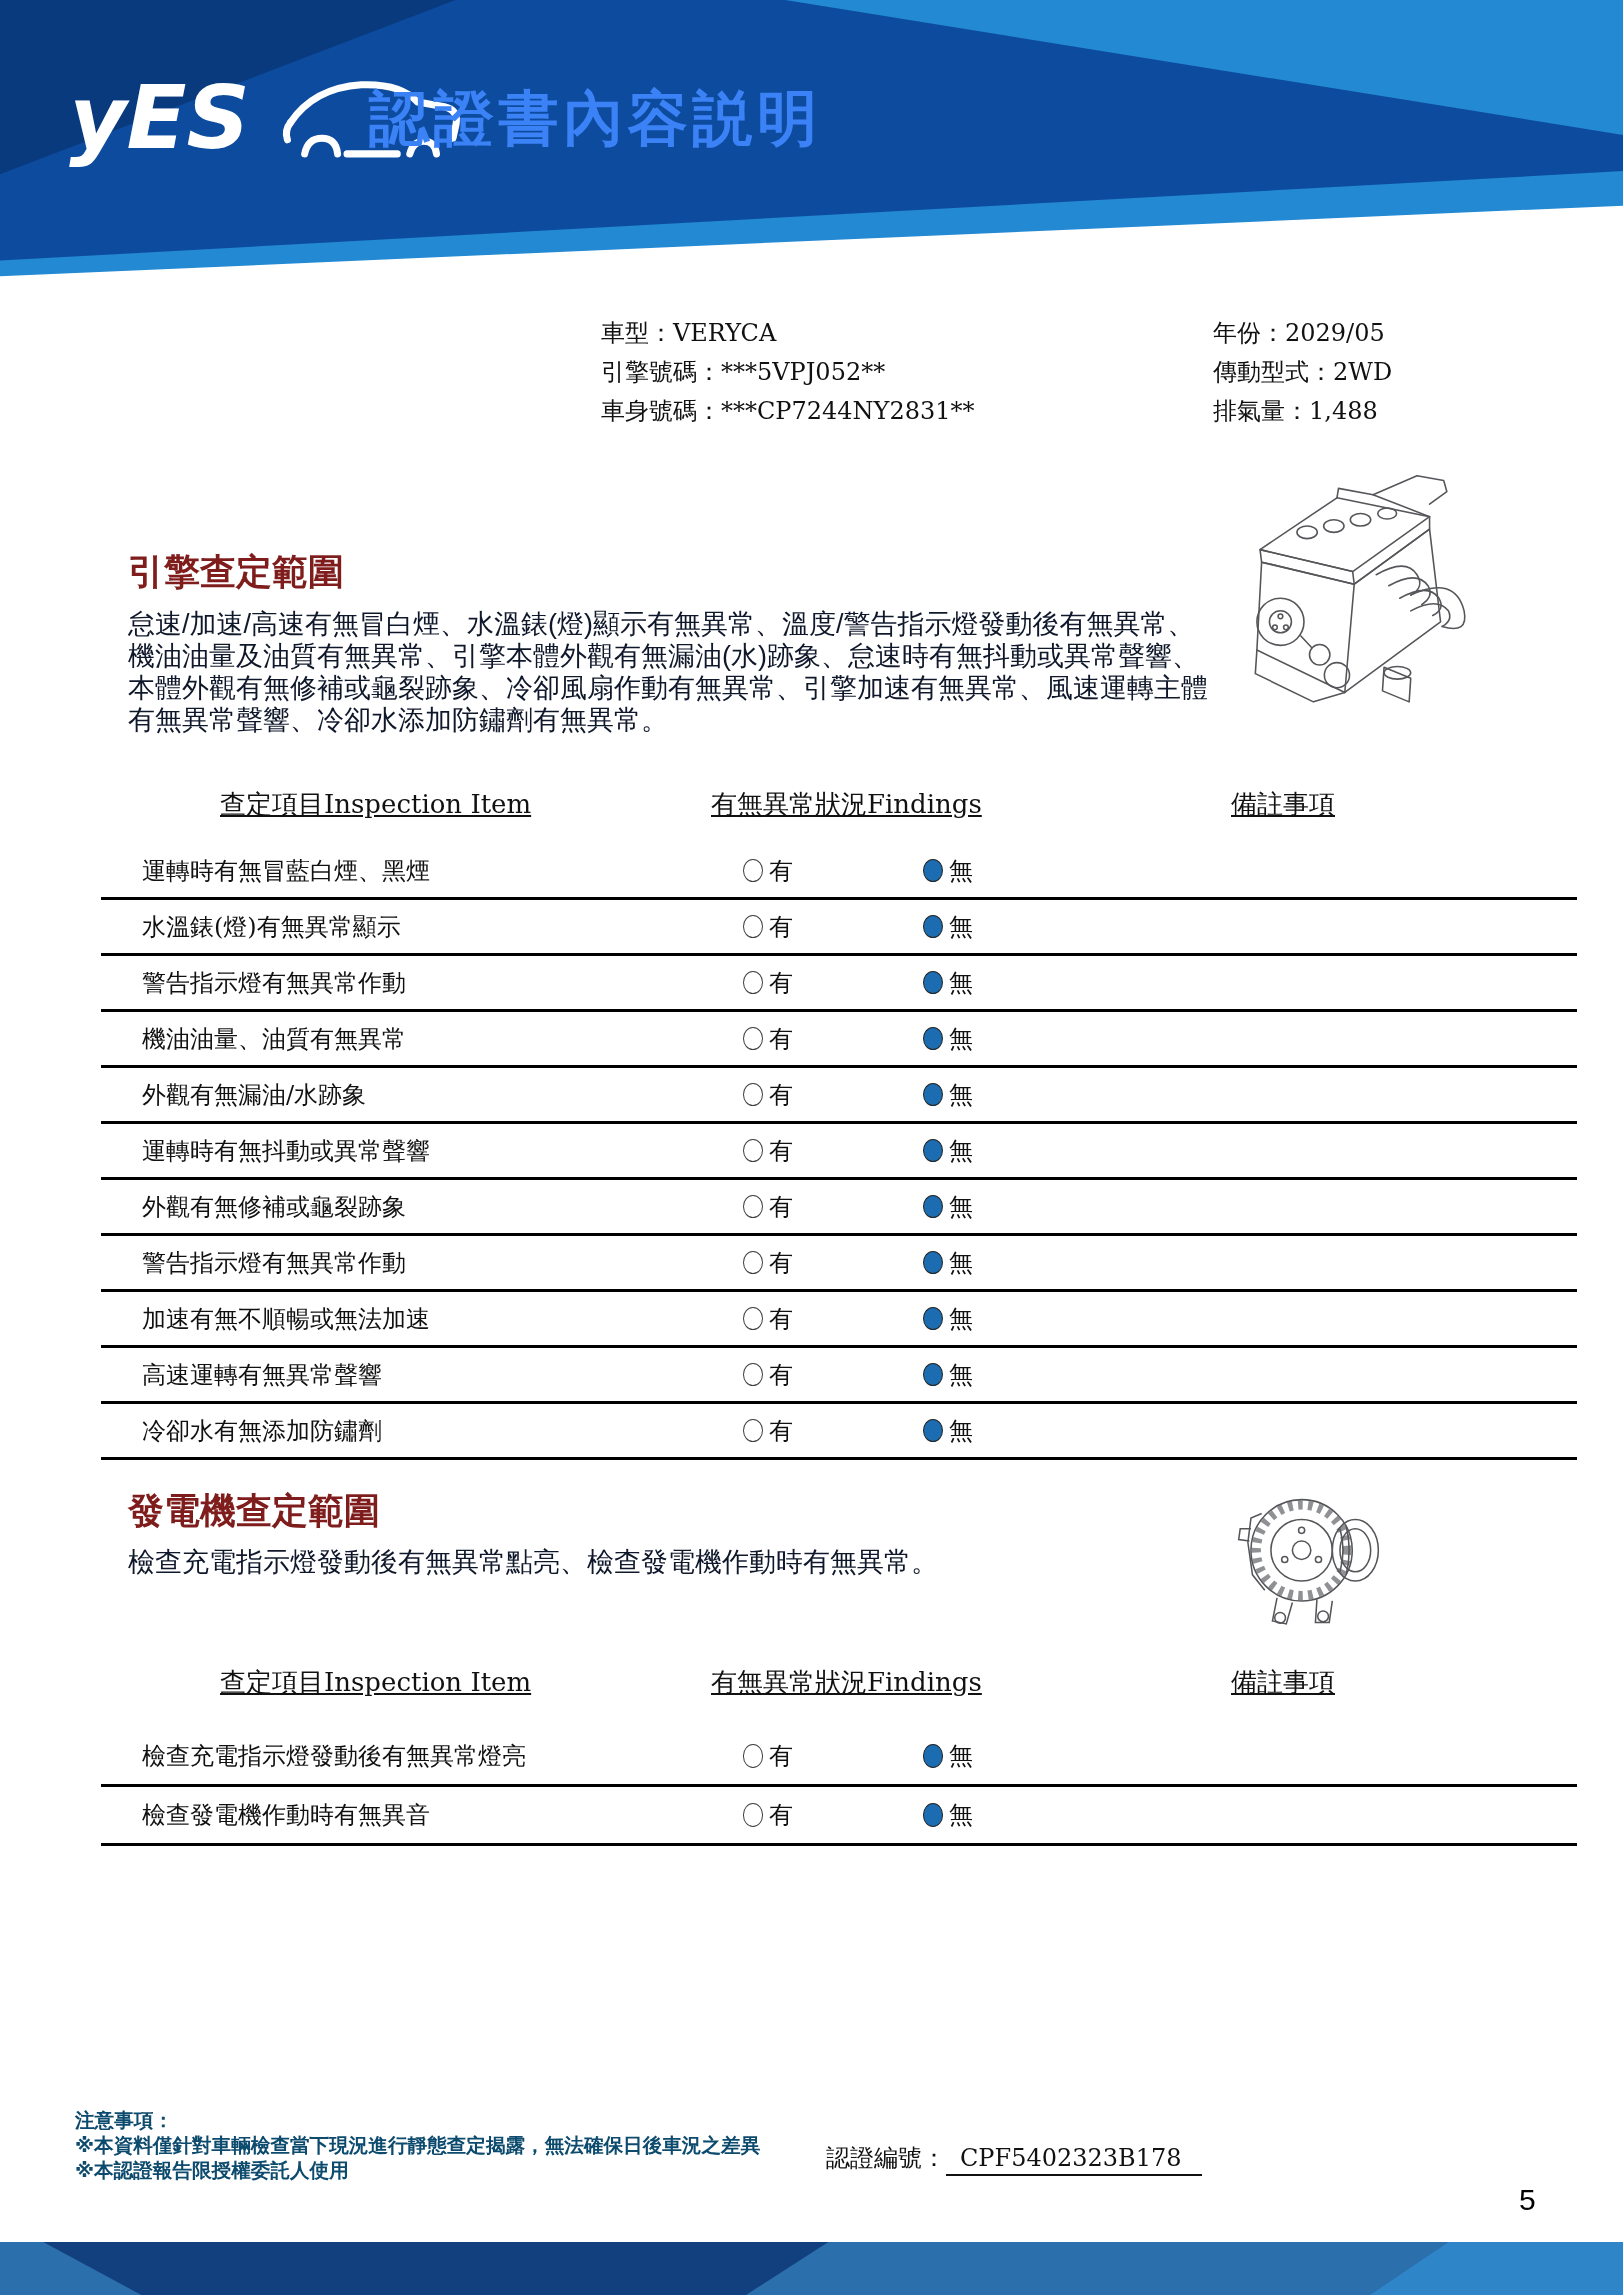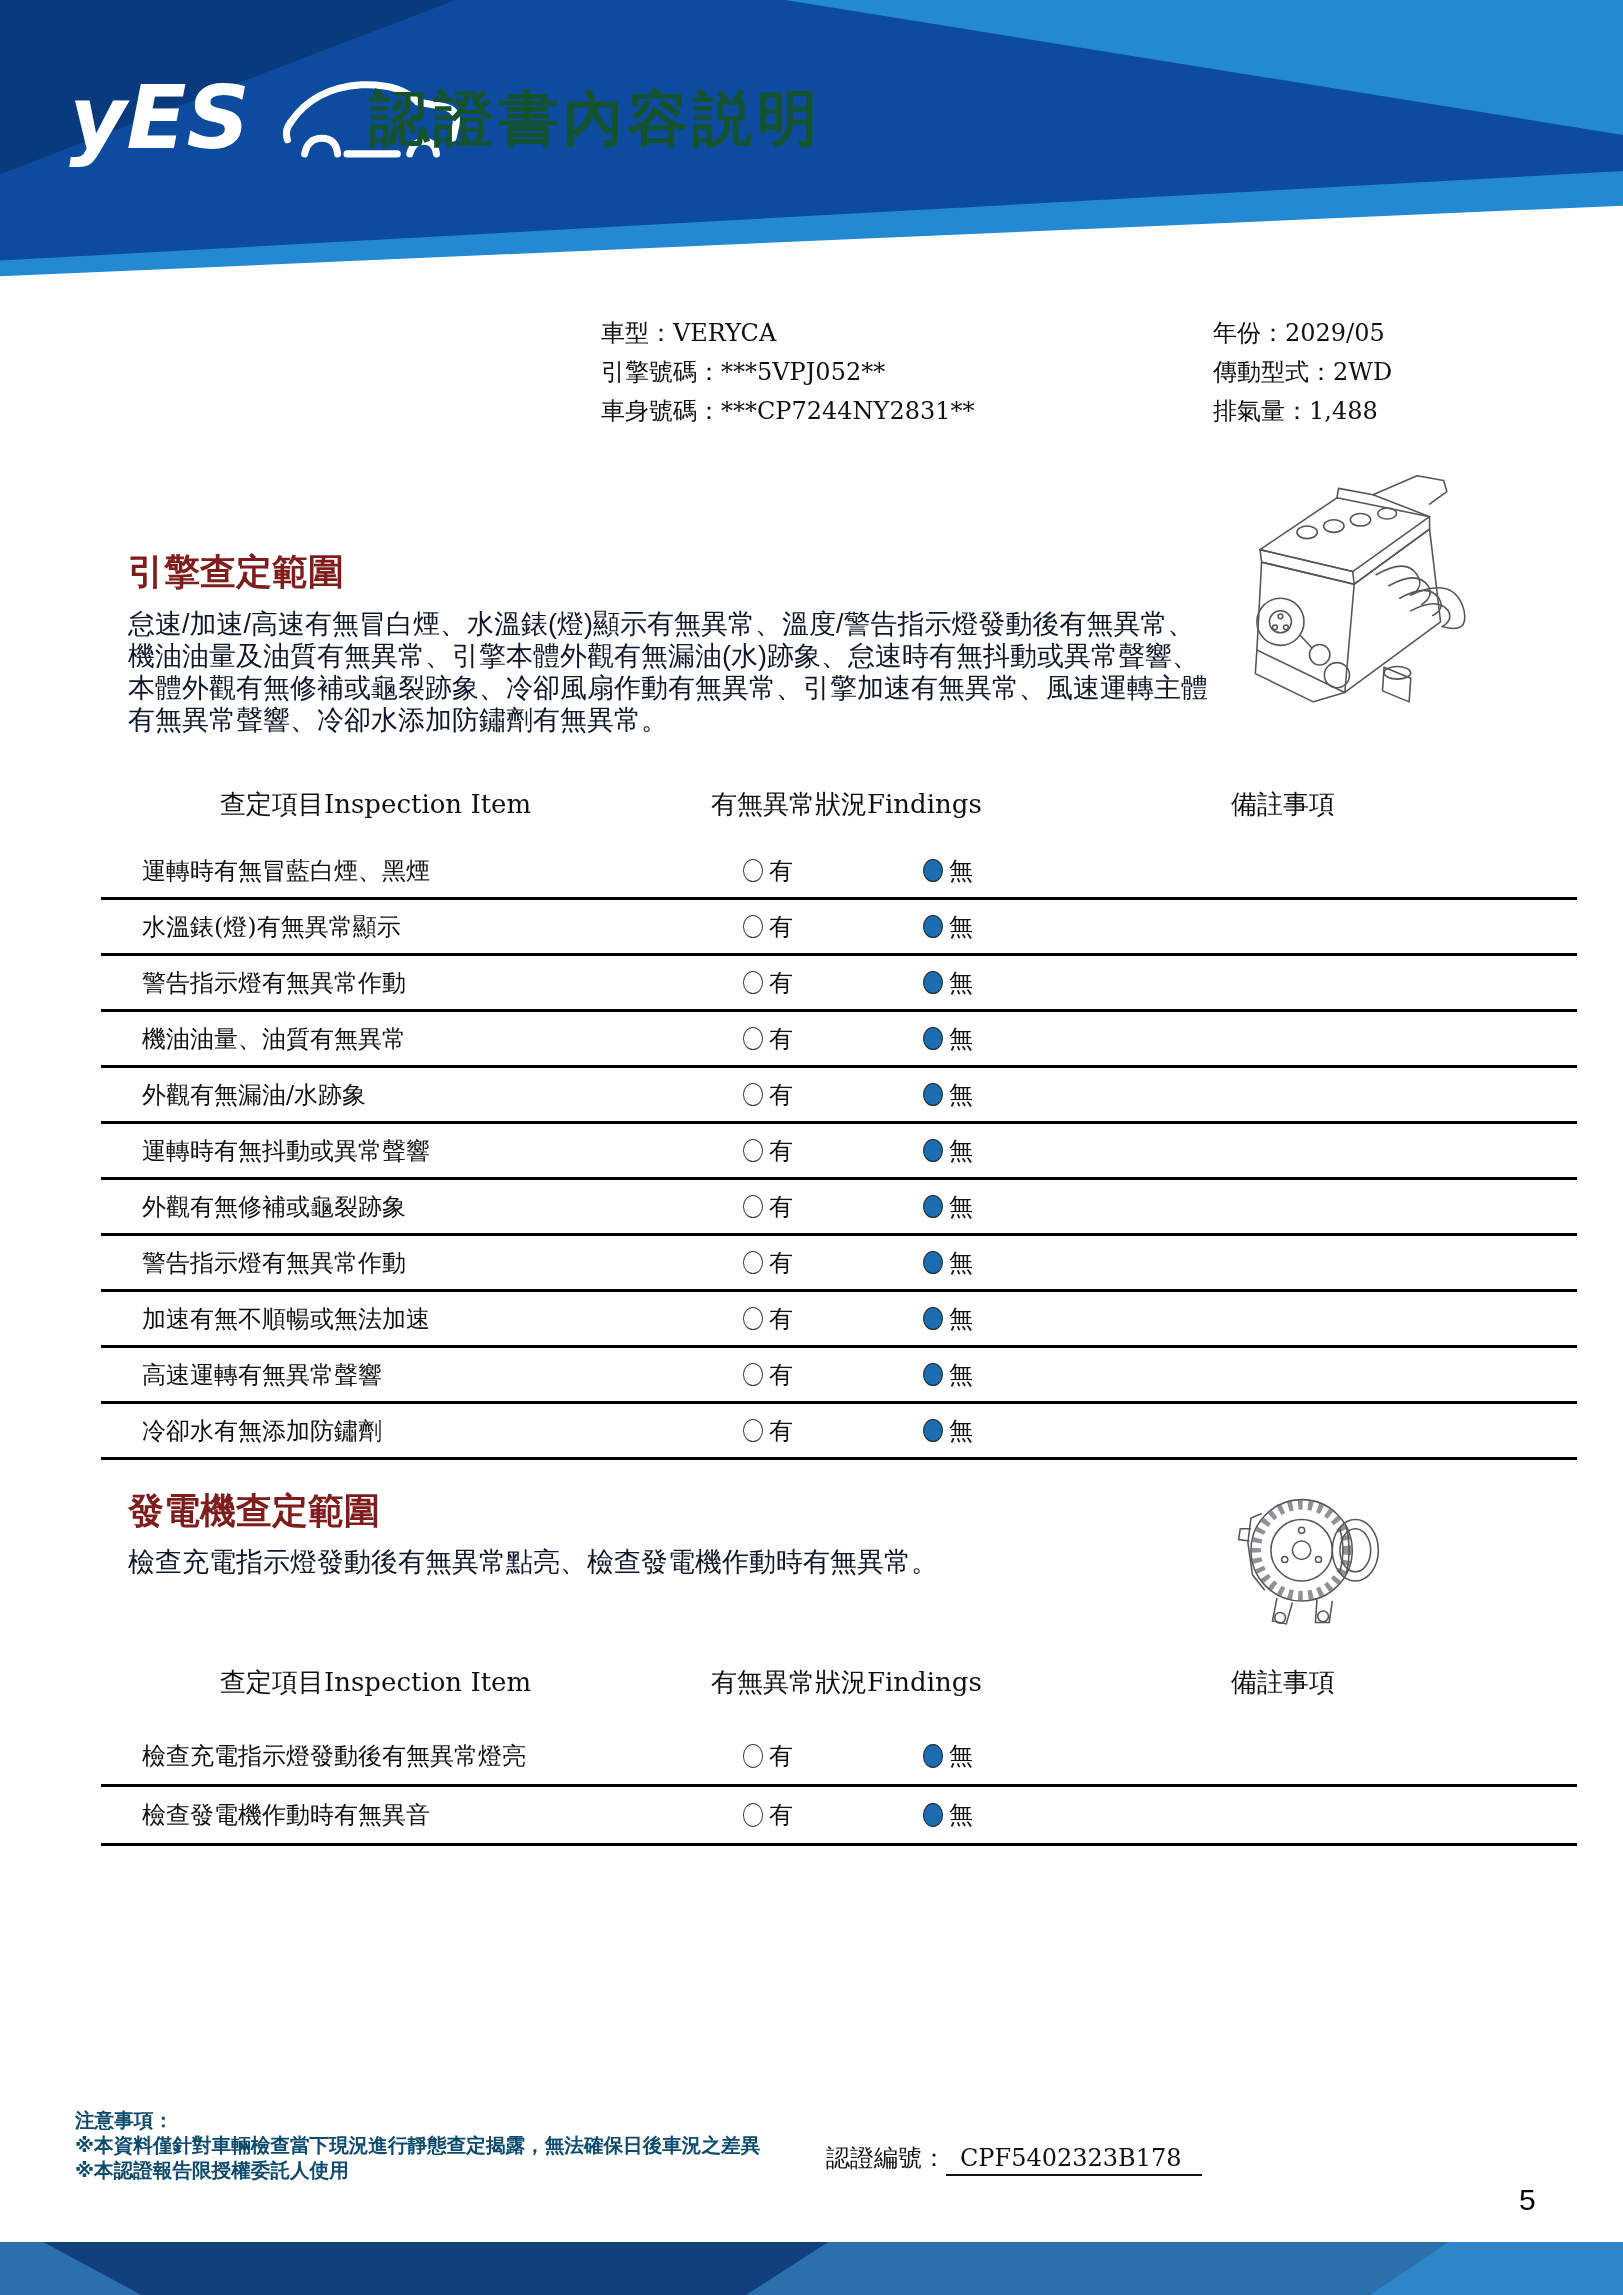--- a/index.html
+++ b/index.html
@@ -4,21 +4,21 @@
 <style>
   html,body{margin:0;padding:0;background:#e8e8e8;}
   .page{position:relative;width:1623px;height:2295px;background:#fff;overflow:hidden;
         font-family:"DejaVu Serif","Liberation Serif",serif;color:#111;}
   svg{display:block}
 
   
   .header{position:absolute;left:0;top:0;width:1623px;height:416px;}
   .header-svg{position:absolute;left:0;top:0;width:100%;height:100%;}
   .logo{position:absolute;left:55px;top:66px;width:424px;height:102px;}
-  .title{position:absolute;left:369px;top:79px;color:#14532d;
+  .title{position:absolute;left:369px;top:79px;color:#3b82f6;
          font-family:Liberation Sans, sans-serif;font-weight:bold;
          font-size:60px;letter-spacing:4.7px;white-space:nowrap;}
 
   
   .vcol{position:absolute;top:314px;font-size:24px;line-height:39px;white-space:nowrap;}
   #vcol1{left:130px}#vcol2{left:601px}#vcol3{left:1213px}
 
   
   .sec-heading{position:absolute;color:#7f1d1d;font-family:"Liberation Sans","DejaVu Sans",sans-serif;
                font-weight:800;font-size:36px;white-space:nowrap;}
@@ -28,21 +28,21 @@
              font-family:"Liberation Sans","DejaVu Sans",sans-serif;font-weight:400;
              font-size:27px;line-height:32px;white-space:pre-line;}
   #engine-para{top:608px}
   #gen-para{top:1546px}
 
   .illus{position:absolute;}
   #engine-illus{left:1219px;top:457px;width:283px;height:259px;}
   #alt-illus{left:1231px;top:1481px;width:165px;height:157px;}
 
   
-  .thead-span{position:absolute;font-size:26px;white-space:nowrap;}
+  .thead-span{position:absolute;font-size:26px;white-space:nowrap;text-decoration:underline;}
   .thead-1 .h1{left:220px;top:787px}.thead-1 .h2{left:711px;top:787px}.thead-1 .h3{left:1231px;top:787px}
   .thead-2 .h1{left:220px;top:1665px}.thead-2 .h2{left:711px;top:1665px}.thead-2 .h3{left:1231px;top:1665px}
 
   .table{position:absolute;left:101px;width:1476px;}
   #engine-rows{top:844px}
   #gen-rows{top:1728px}
   .trow{position:relative;height:53px;border-bottom:3.9px solid #000;display:flex;align-items:center;}
   #gen-rows .trow{height:56px}
   .trow .item{margin-left:41px;font-size:24px;white-space:nowrap;}
   .opt{position:absolute;display:flex;align-items:center;}

